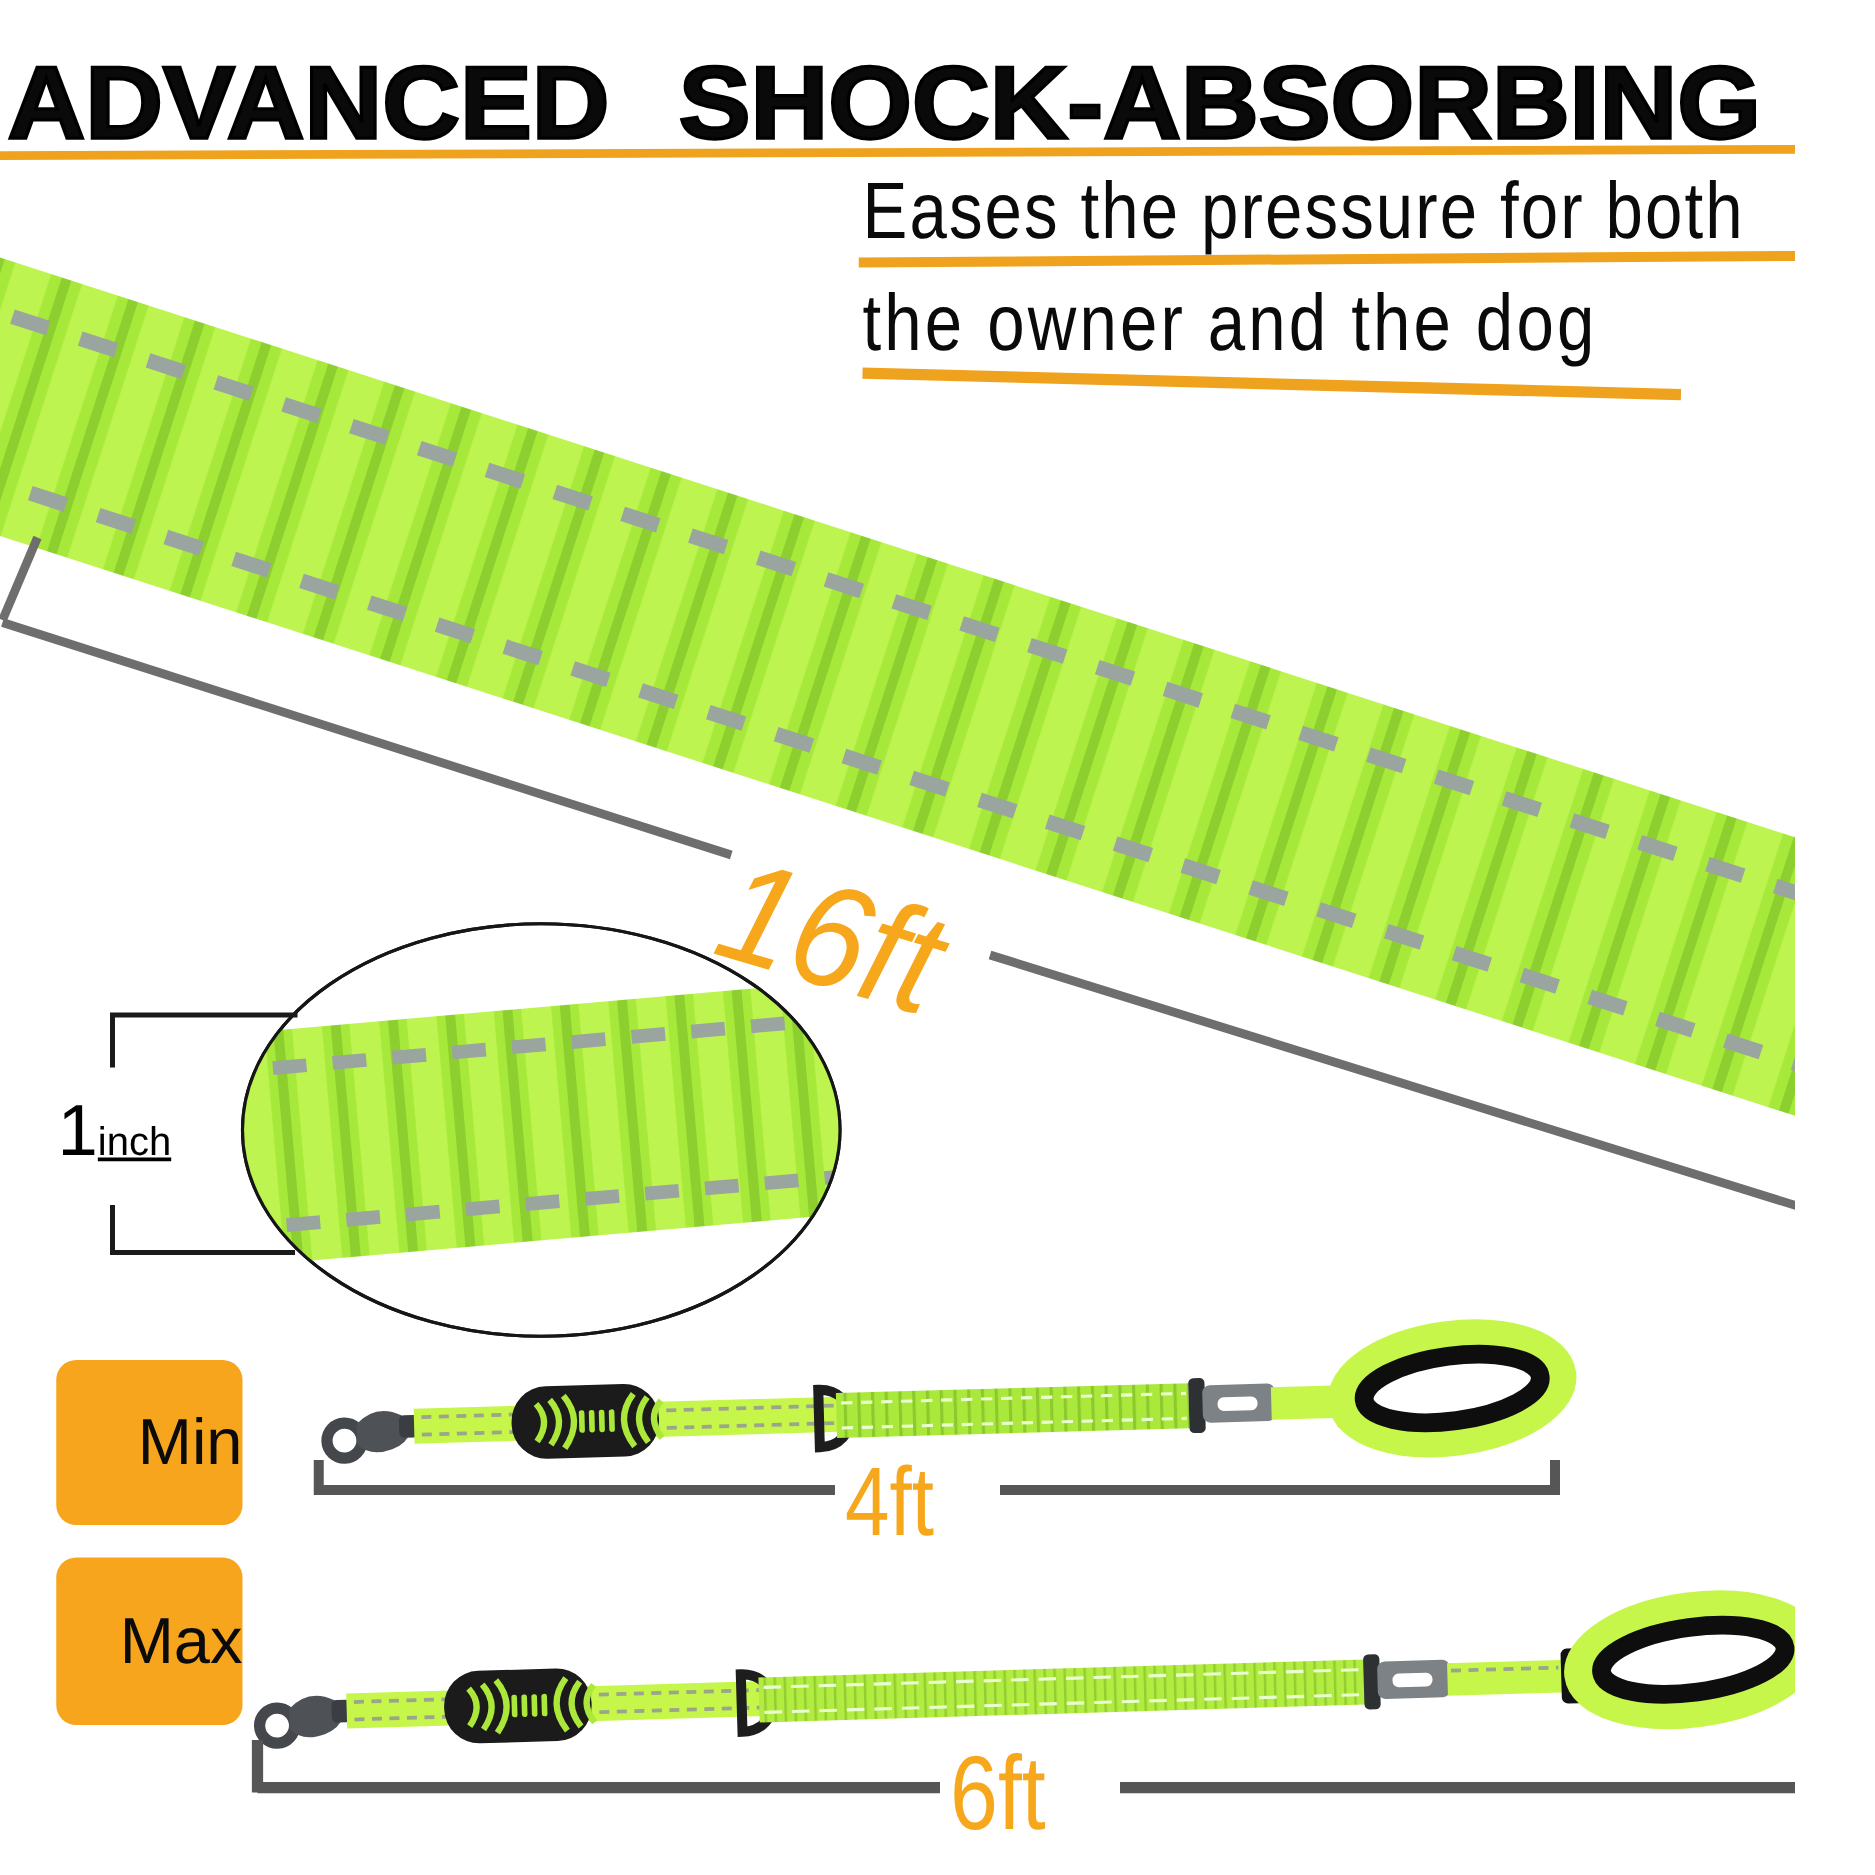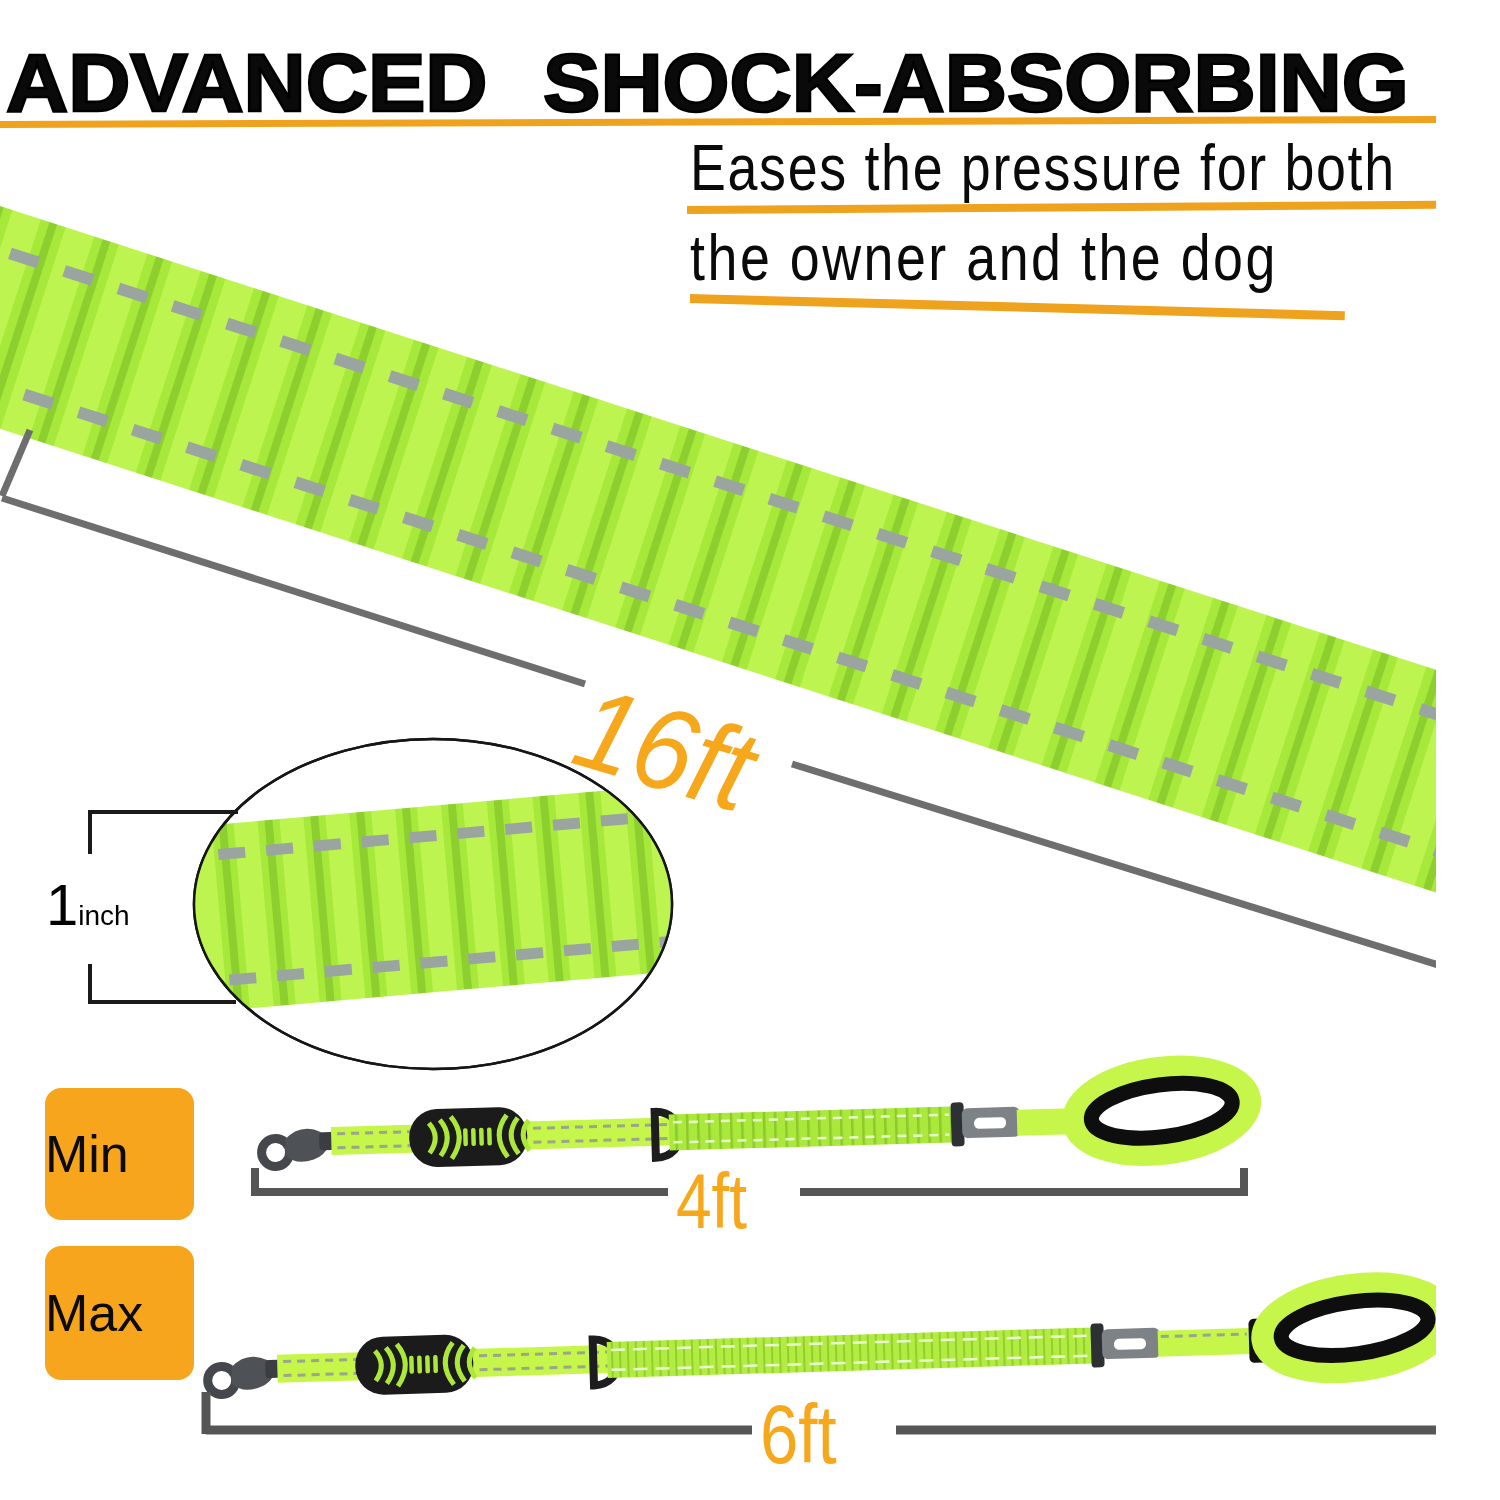--- a/index.html
+++ b/index.html
@@ -24,24 +24,24 @@
   .sub1{left:690px;top:102px;}
   .sub2{left:690px;top:192px;letter-spacing:3px;}
   .rule-sub1{left:687px;top:172px;width:776px;height:8px;transform:rotate(-0.4deg);transform-origin:left center;}
   .rule-sub2{left:690px;top:260px;width:655px;height:9px;transform:rotate(1.5deg);transform-origin:left center;}
   .measure-label{color:var(--measure-orange);font-weight:700;transform-origin:left top;}
   .label-16ft{left:596px;top:634px;font-size:116px;font-style:italic;font-weight:400;transform:rotate(16.5deg) scaleX(0.92);}
   .label-4ft{left:676px;top:1128px;font-size:78px;transform:scaleX(0.82);font-weight:400;}
   .label-6ft{left:760px;top:1358px;font-size:84px;transform:scaleX(0.82);font-weight:400;}
   .oneinch{left:46px;top:842px;display:flex;align-items:baseline;color:#000;}
   .oneinch .num{font-size:58px;}
-  .oneinch .unit{font-size:28px;}
+  .oneinch .unit{font-size:32px;text-decoration:underline;}
   .tagbox{
     position:absolute;left:45px;width:149px;background:var(--accent-orange);
-    border-radius:16px;display:flex;align-items:center;justify-content:flex-start;
+    border-radius:16px;display:flex;align-items:center;justify-content:flex-end;
     color:#0b0b0b;font-size:52px;
   }
   .tag-min{top:1054px;height:132px;}
   .tag-max{top:1212px;height:134px;}
 </style>
 </head>
 <body>
 
 <div class="stage" style="--accent-orange: #F6A51C; --underline-orange: #EFA21E; --measure-orange: #F6A71B; --leash-green: #C6F64A; --band-green: #B4F140; --stitch-gray: #9AA5A0; --measure-gray: #6E6E6E; --bracket-dark: #565656; --text-black: #0A0A0A;">
 

